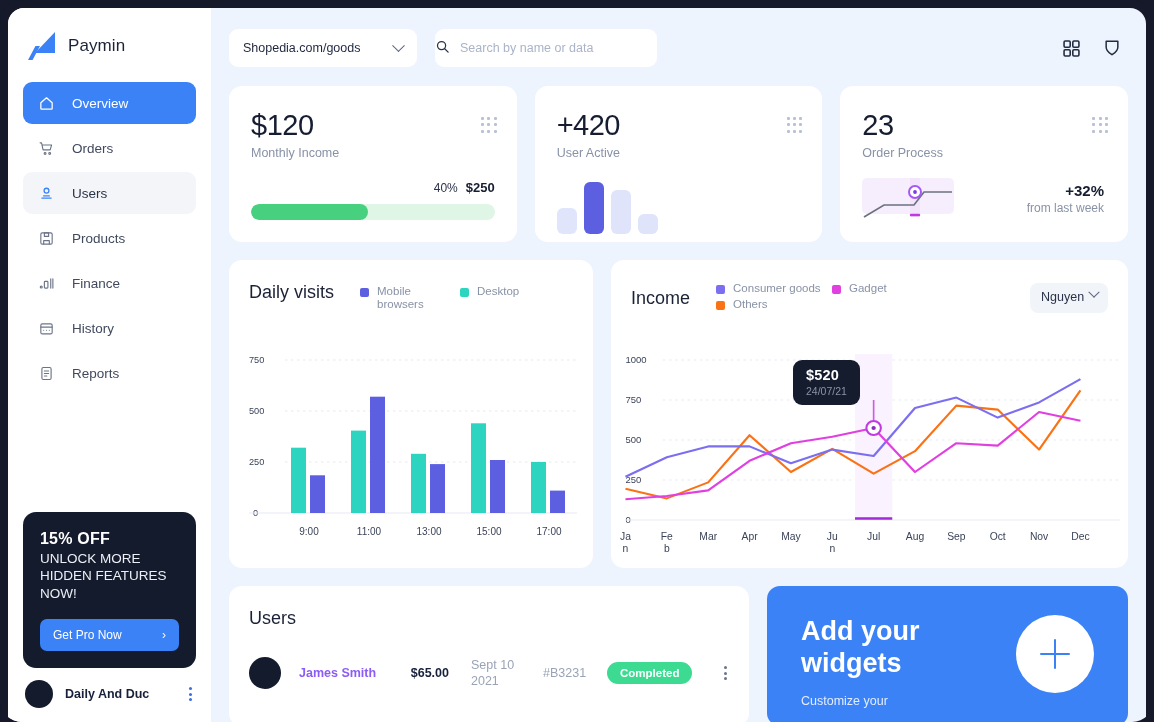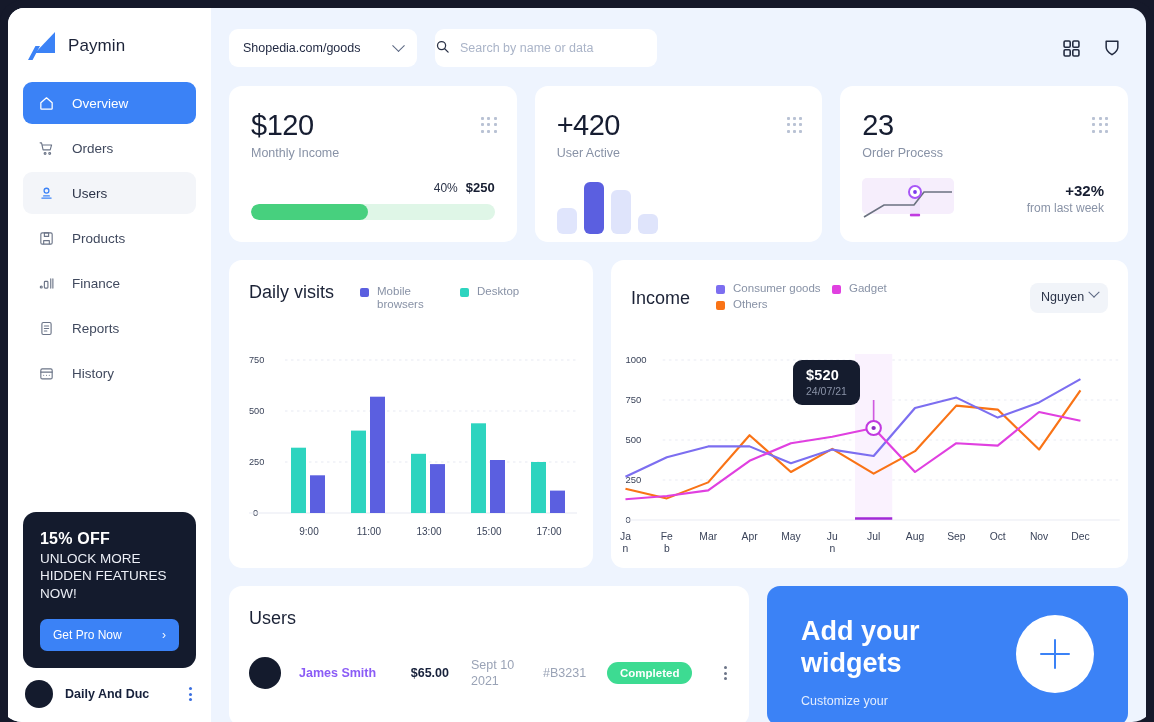--- a/index.html
+++ b/index.html
@@ -240,35 +240,35 @@
                 <rect x="9" y="9" width="5" height="9.5" rx="1.2"></rect>
                 <path d="M18 5.5v13" stroke-linecap="round"></path>
                 <path d="M21 5.5v13" stroke-linecap="round"></path>
               </svg>
         </span>
         <span class="lbl">Finance</span>
       </div>
       <div class="nav-item">
         <span class="ico">
           <svg width="17" height="17" viewBox="0 0 24 24" fill="none" stroke="currentColor" stroke-width="1.6" stroke-linecap="round">
-                <rect x="5.5" y="3.5" width="13" height="17" rx="2"></rect>
-                <path d="M9 8.5h6M9 12h6M9 15.5h3.5"></path>
-              </svg>
-        </span>
-        <span class="lbl">Reports</span>
-      </div>
-      <div class="nav-item">
-        <span class="ico">
-          <svg width="17" height="17" viewBox="0 0 24 24" fill="none" stroke="currentColor" stroke-width="1.6" stroke-linecap="round">
                 <rect x="4" y="5.5" width="16" height="14" rx="2"></rect>
                 <path d="M4 10h16"></path>
                 <path d="M8 14.5h.01M12 14.5h.01M16 14.5h.01"></path>
               </svg>
         </span>
         <span class="lbl">History</span>
+      </div>
+      <div class="nav-item">
+        <span class="ico">
+          <svg width="17" height="17" viewBox="0 0 24 24" fill="none" stroke="currentColor" stroke-width="1.6" stroke-linecap="round">
+                <rect x="5.5" y="3.5" width="13" height="17" rx="2"></rect>
+                <path d="M9 8.5h6M9 12h6M9 15.5h3.5"></path>
+              </svg>
+        </span>
+        <span class="lbl">Reports</span>
       </div>
     </nav>
 
     <div class="nav-spacer"></div>
 
     <div class="promo">
       <div class="promo-h">15% OFF</div>
       <div class="promo-sub">UNLOCK MORE HIDDEN FEATURES NOW!</div>
       <button class="promo-btn">
         <span>Get Pro Now</span>

